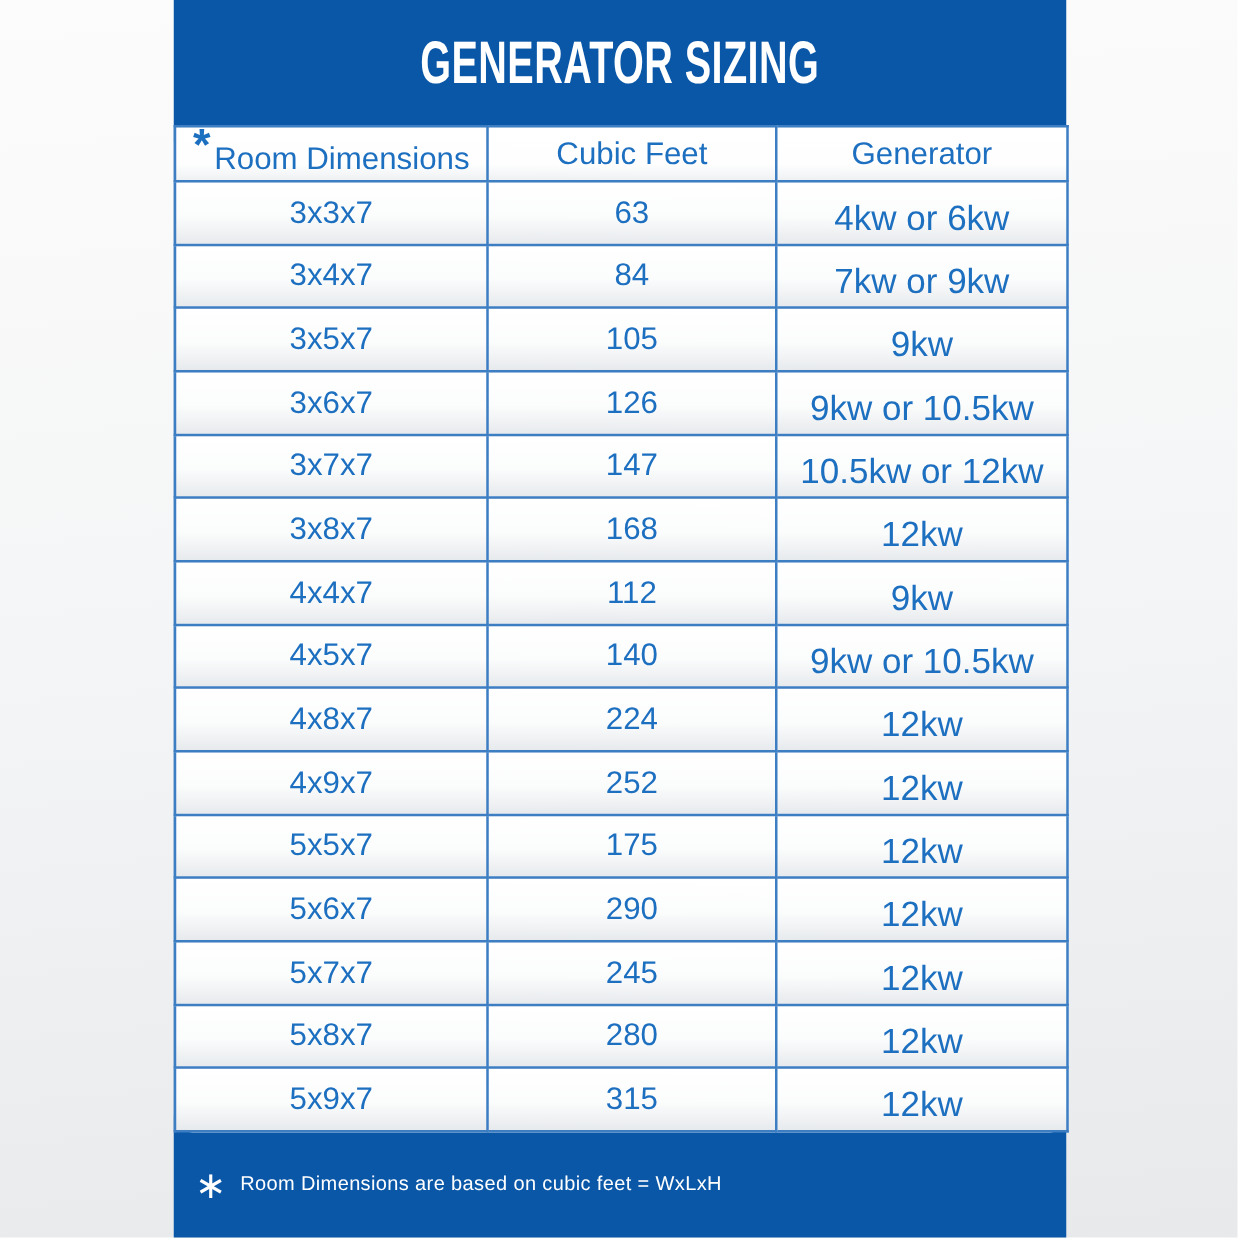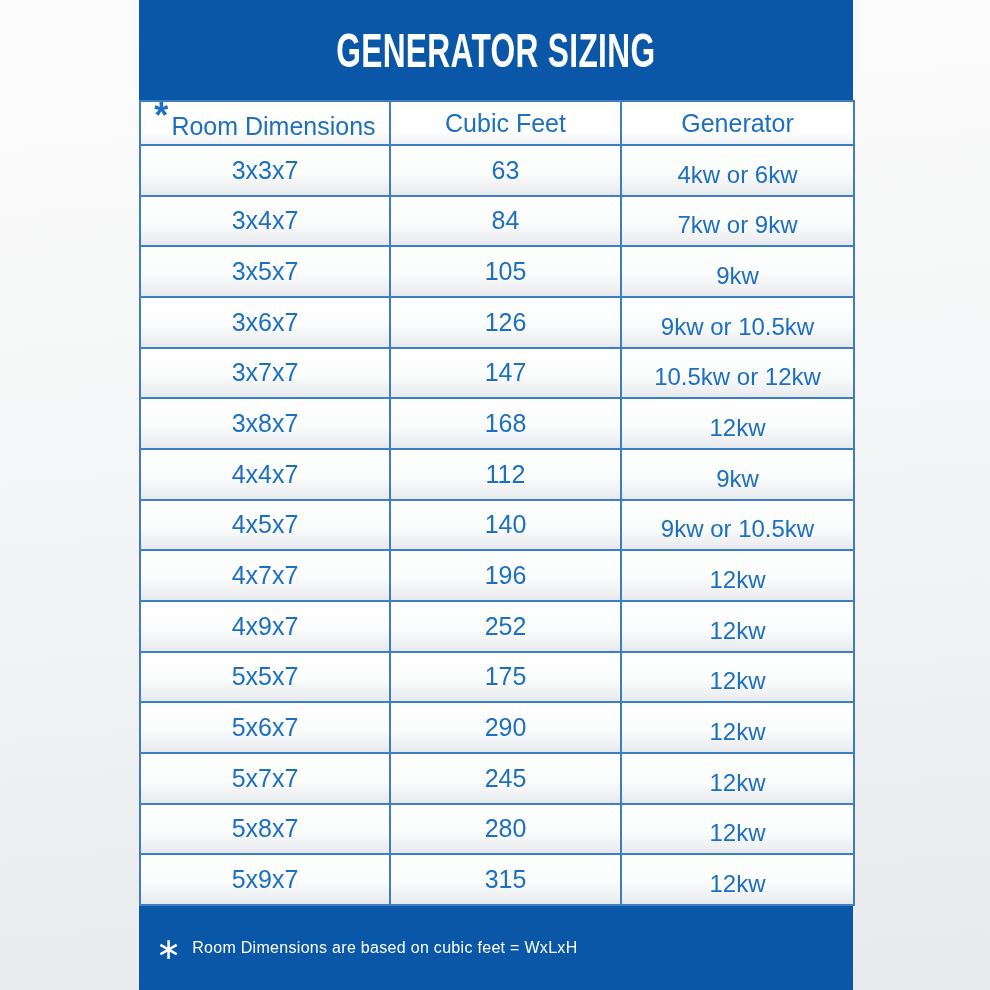--- a/index.html
+++ b/index.html
@@ -35,21 +35,21 @@
     border: 2px solid #3d7ec3;
     vertical-align: middle; text-align: center;
     color: #1d6fc0; padding: 0;
     background: linear-gradient(180deg, #ffffff 0%, #fbfcfc 55%, #e7eaed 100%);
   }
   th {
     font-size: 25px; font-weight: normal;
     background: linear-gradient(180deg, #ffffff 0%, #fefefe 70%, #eef1f3 100%);
   }
   td { font-size: 25px; }
-  td.gen { font-size: 24px; padding-top: 9px; }
+  td.gen { font-size: 28px; padding-top: 9px; }
   .ast {
     font-size: 36px; font-weight: bold;
     position: relative; top: -7px; margin-right: 3px;
   }
   .footnote-band {
     flex: 1; display: flex; align-items: center;
     padding-left: 17px; color: #ffffff;
   }
   .f-ast { font-size: 30px; margin-right: 11px; line-height: 1; position: relative; top: 1px; }
   .f-text { font-size: 16px; letter-spacing: 0.3px; }
@@ -112,22 +112,22 @@
           <td>4x4x7</td>
           <td>112</td>
           <td class="gen">9kw</td>
         </tr>
         <tr>
           <td>4x5x7</td>
           <td>140</td>
           <td class="gen">9kw or 10.5kw</td>
         </tr>
         <tr>
-          <td>4x7x7</td>
-          <td>196</td>
+          <td>4x8x7</td>
+          <td>224</td>
           <td class="gen">12kw</td>
         </tr>
         <tr>
           <td>4x9x7</td>
           <td>252</td>
           <td class="gen">12kw</td>
         </tr>
         <tr>
           <td>5x5x7</td>
           <td>175</td>

